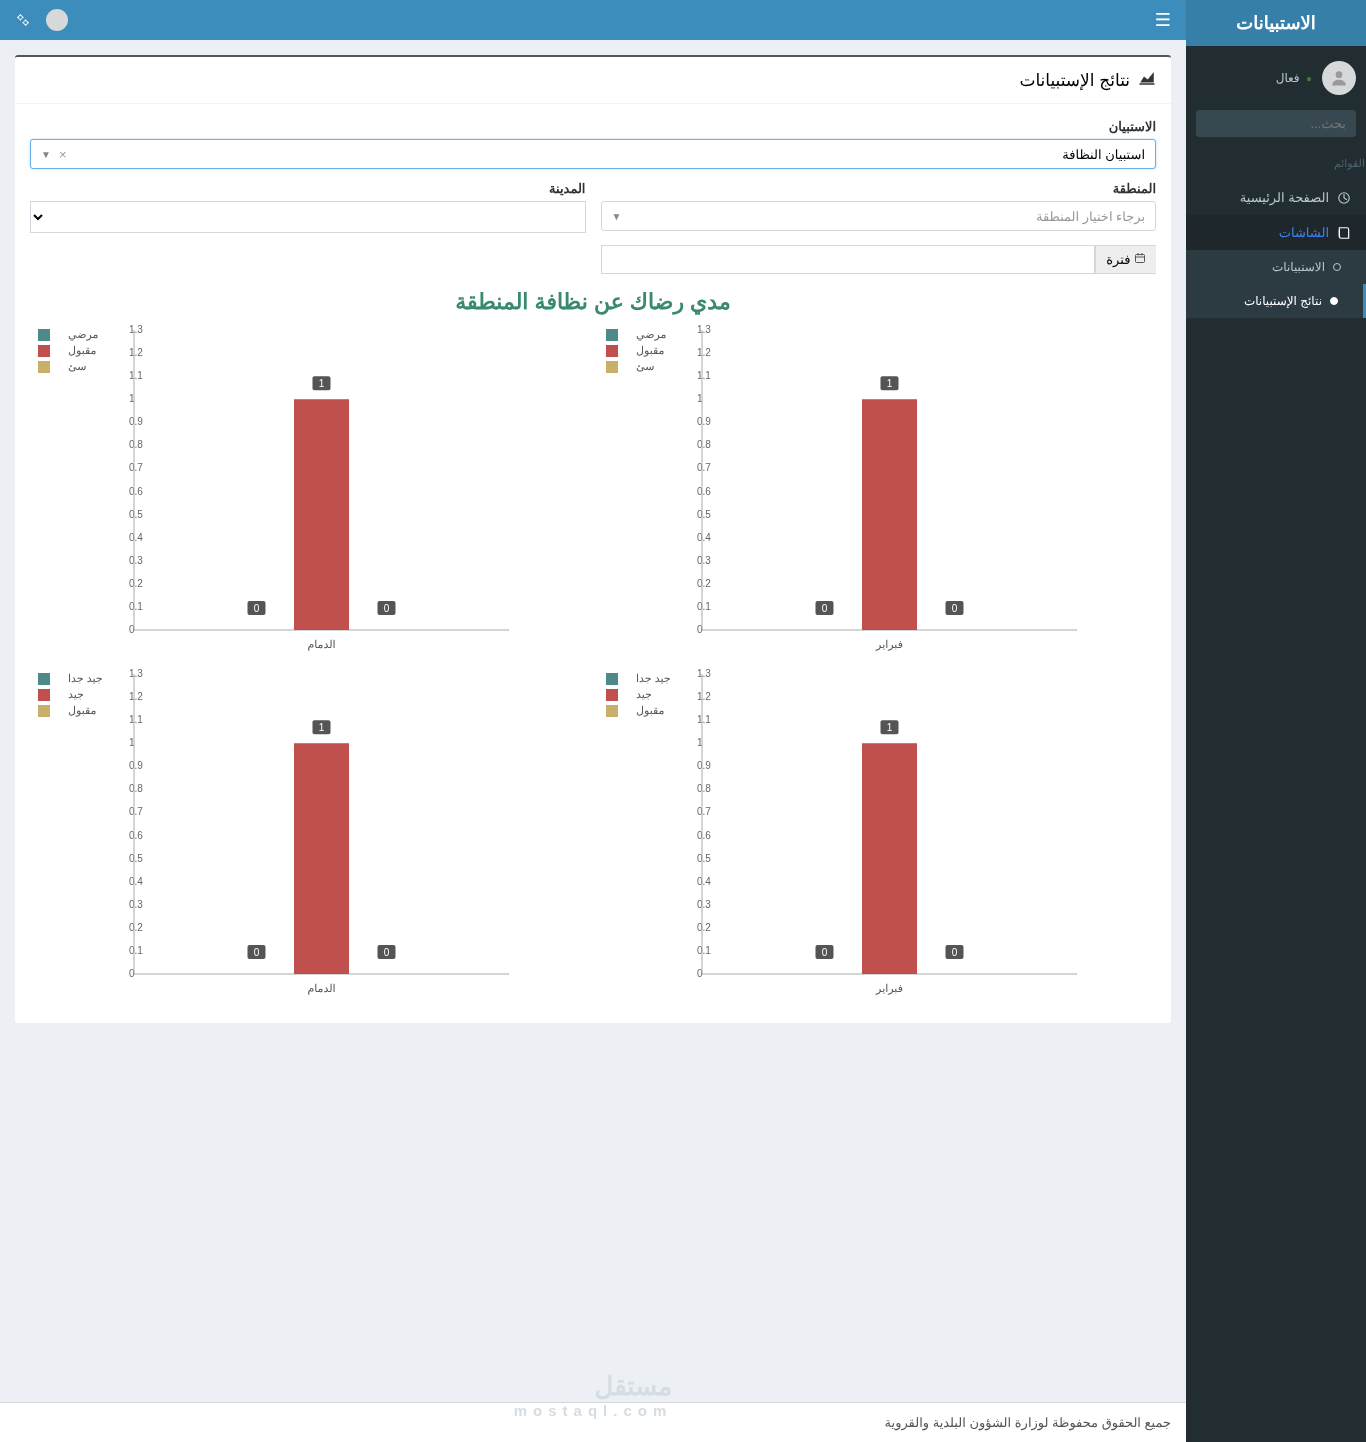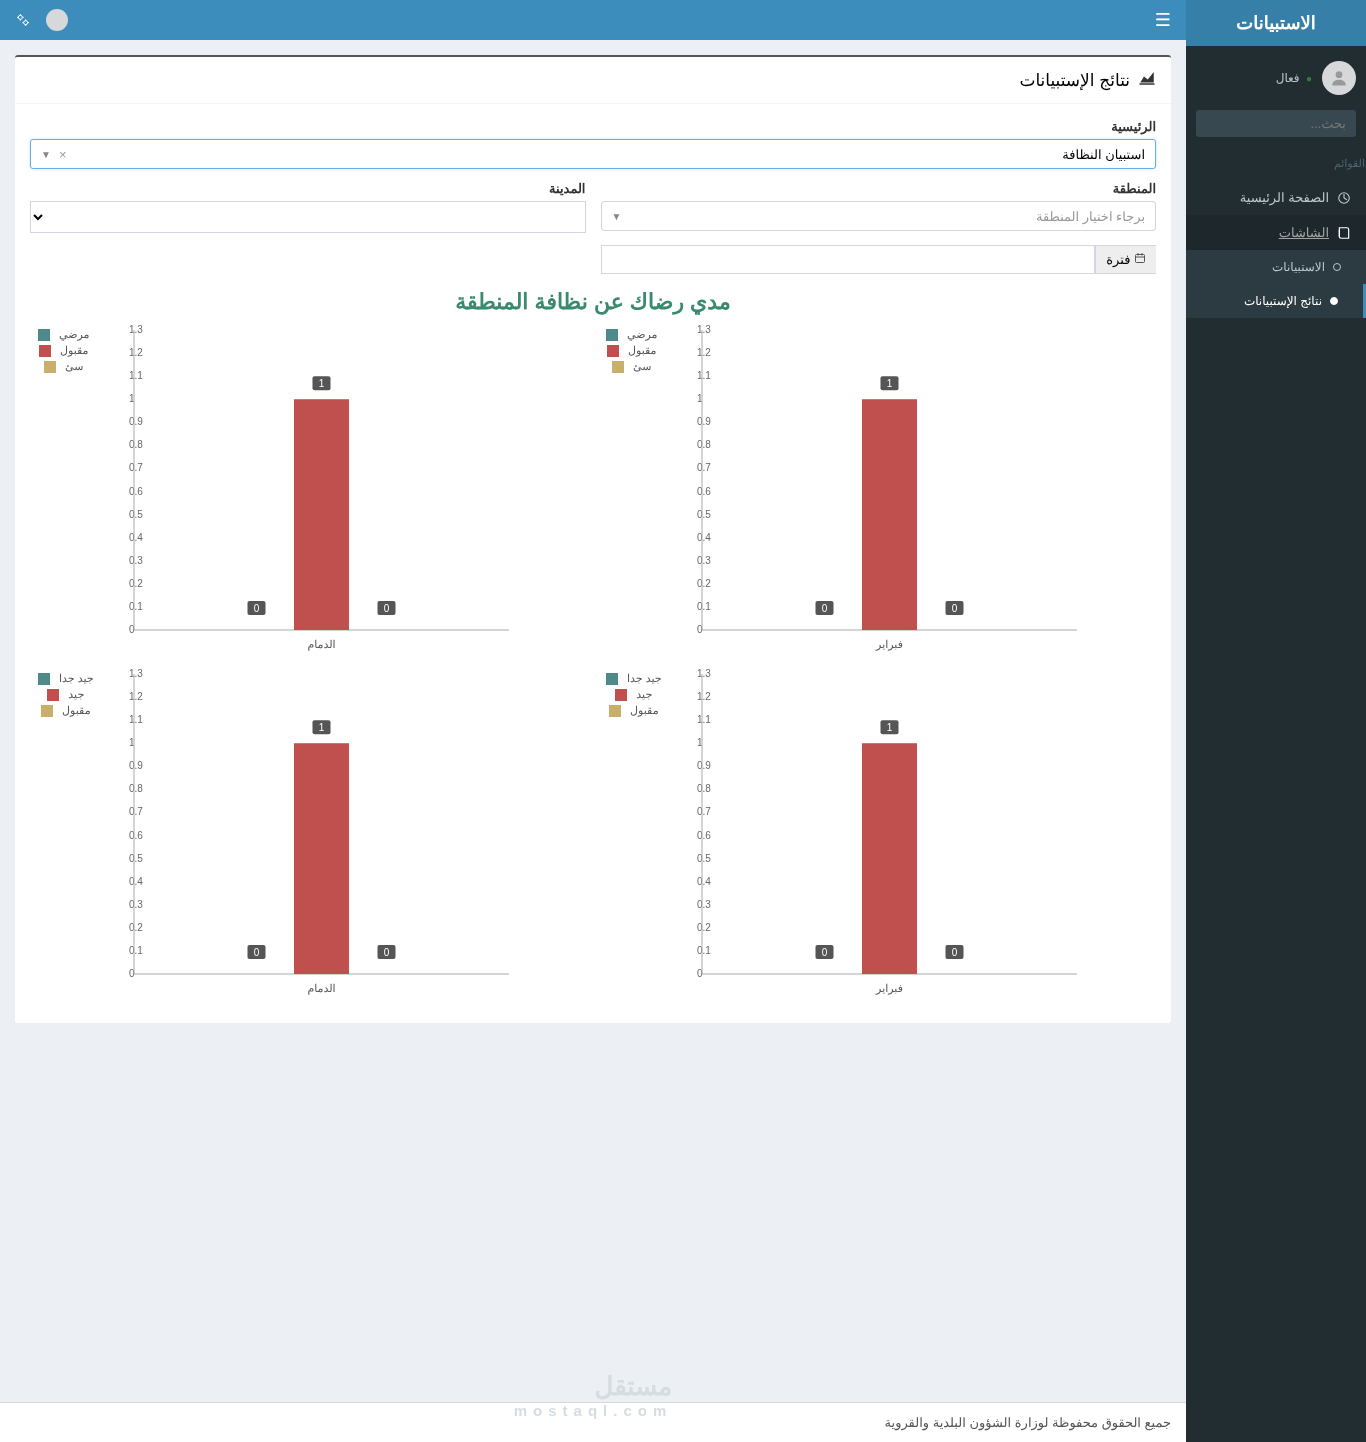--- a/index.html
+++ b/index.html
@@ -12,21 +12,21 @@
 .sidebar-brand { background: #367fa9; color: #fff; text-align: center; padding: 12px 0; font-size: 18px; font-weight: bold; }
 .sidebar-user { padding: 15px 10px; display: flex; align-items: center; gap: 10px; }
 .sidebar-user .avatar { width: 34px; height: 34px; border-radius: 50%; background: #d6d8da; display: flex; align-items: center; justify-content: center; color: #888; }
 .sidebar-user .status { font-size: 12px; }
 .sidebar-user .status .dot { color: #3c763d; font-size: 10px; margin-left: 3px; }
 .sidebar-search { padding: 0 10px 10px; }
 .sidebar-search-wrap { display: flex; background: #374850; border-radius: 3px; overflow: hidden; }
 .sidebar-search-wrap input { flex: 1; background: transparent; border: none; color: #ccc; padding: 6px 10px; font-size: 13px; outline: none; text-align: right; }
 .sidebar-header { font-size: 11px; color: #4b646f; padding: 10px 1px; }
 .sidebar-item { padding: 10px 15px; font-size: 13px; cursor: pointer; display: flex; align-items: center; gap: 8px; }
-.sidebar-item.tree { background: #1e282c; color: #a3a3a3; text-decoration: underline; }
+.sidebar-item.tree { background: #1e282c; color: #3b82f6; }
 .sidebar-sub { background: #2c3b41; }
 .sidebar-sub .sidebar-item { padding-right: 25px; font-size: 12px; }
 .sidebar-sub .sidebar-item.active { color: #fff; border-right: 3px solid #3c8dbc; }
 .sidebar-sub .circle { width: 8px; height: 8px; border: 1px solid #b8c7ce; border-radius: 50%; display: inline-block; }
 .sidebar-sub .circle.filled { background: #fff; border-color: #fff; }
 
 
 .main { flex: 1; display: flex; flex-direction: column; }
 .topbar { background: #3c8dbc; color: #fff; height: 40px; display: flex; align-items: center; justify-content: space-between; padding: 0 15px; }
 .topbar .menu-toggle { cursor: pointer; font-size: 18px; }
@@ -50,21 +50,21 @@
 .date-group { display: flex; }
 .date-group .date-input { flex: 1; border: 1px solid #d2d6de; padding: 6px 10px; font-size: 13px; text-align: right; }
 .date-group .date-addon { background: #eee; border: 1px solid #d2d6de; border-right: none; padding: 6px 10px; font-size: 13px; }
 
 .charts-section-title { text-align: center; color: #3a8a6e; font-size: 22px; font-weight: bold; margin: 15px 0 5px; }
 .charts-row { display: flex; gap: 10px; }
 .chart-box { flex: 1; position: relative; }
 .chart-svg { width: 100%; height: 340px; }
 
 .legend { position: absolute; top: 8px; left: 8px; font-size: 11px; color: #555; }
-.legend-item { display: flex; align-items: center; gap: 9px; margin-bottom: 3px; justify-content: center; direction: rtl; }
+.legend-item { display: flex; align-items: center; gap: 18px; margin-bottom: 3px; justify-content: flex-end; direction: rtl; }
 .legend-swatch { width: 12px; height: 12px; display: inline-block; }
 
 .footer { background: #fff; border-top: 1px solid #d2d6de; padding: 12px 15px; font-size: 13px; color: #555; text-align: right; position: relative; }
 .watermark { position: absolute; left: 50%; transform: translateX(-50%); bottom: 23px; color: #d6dde2; font-size: 26px; font-weight: bold; letter-spacing: 1px; }
 .watermark .sub { display: block; font-size: 15px; letter-spacing: 6px; color: #d6dde2; text-align: center; }
 
 
 .axis-text { font-size: 10px; fill: #666; }
 .bar-label { font-size: 10px; fill: #fff; }
 .bar-label-bg { fill: #555; }
@@ -143,21 +143,21 @@
             <svg width="18" height="18" viewBox="0 0 24 24">
                 <path d="M3 18 L8 10 L13 14 L21 4 L21 18 Z" fill="#333"></path>
                 <line x1="2" y1="20" x2="22" y2="20" stroke="#333" stroke-width="2"></line>
               </svg>
           </span>
           <span>نتائج الإستبيانات</span>
         </div>
         <div class="panel-body">
 
           <div class="form-group" style="margin-bottom:12px">
-            <label>الرئيسية</label>
+            <label>الاستبيان</label>
             <div class="select2 blue-border">
               <span>استبيان النظافة</span>
               <span class="clear">×</span>
               <span class="caret">▼</span>
             </div>
           </div>
 
           <div class="form-row">
             <div class="form-group">
               <label>المنطقة</label>

